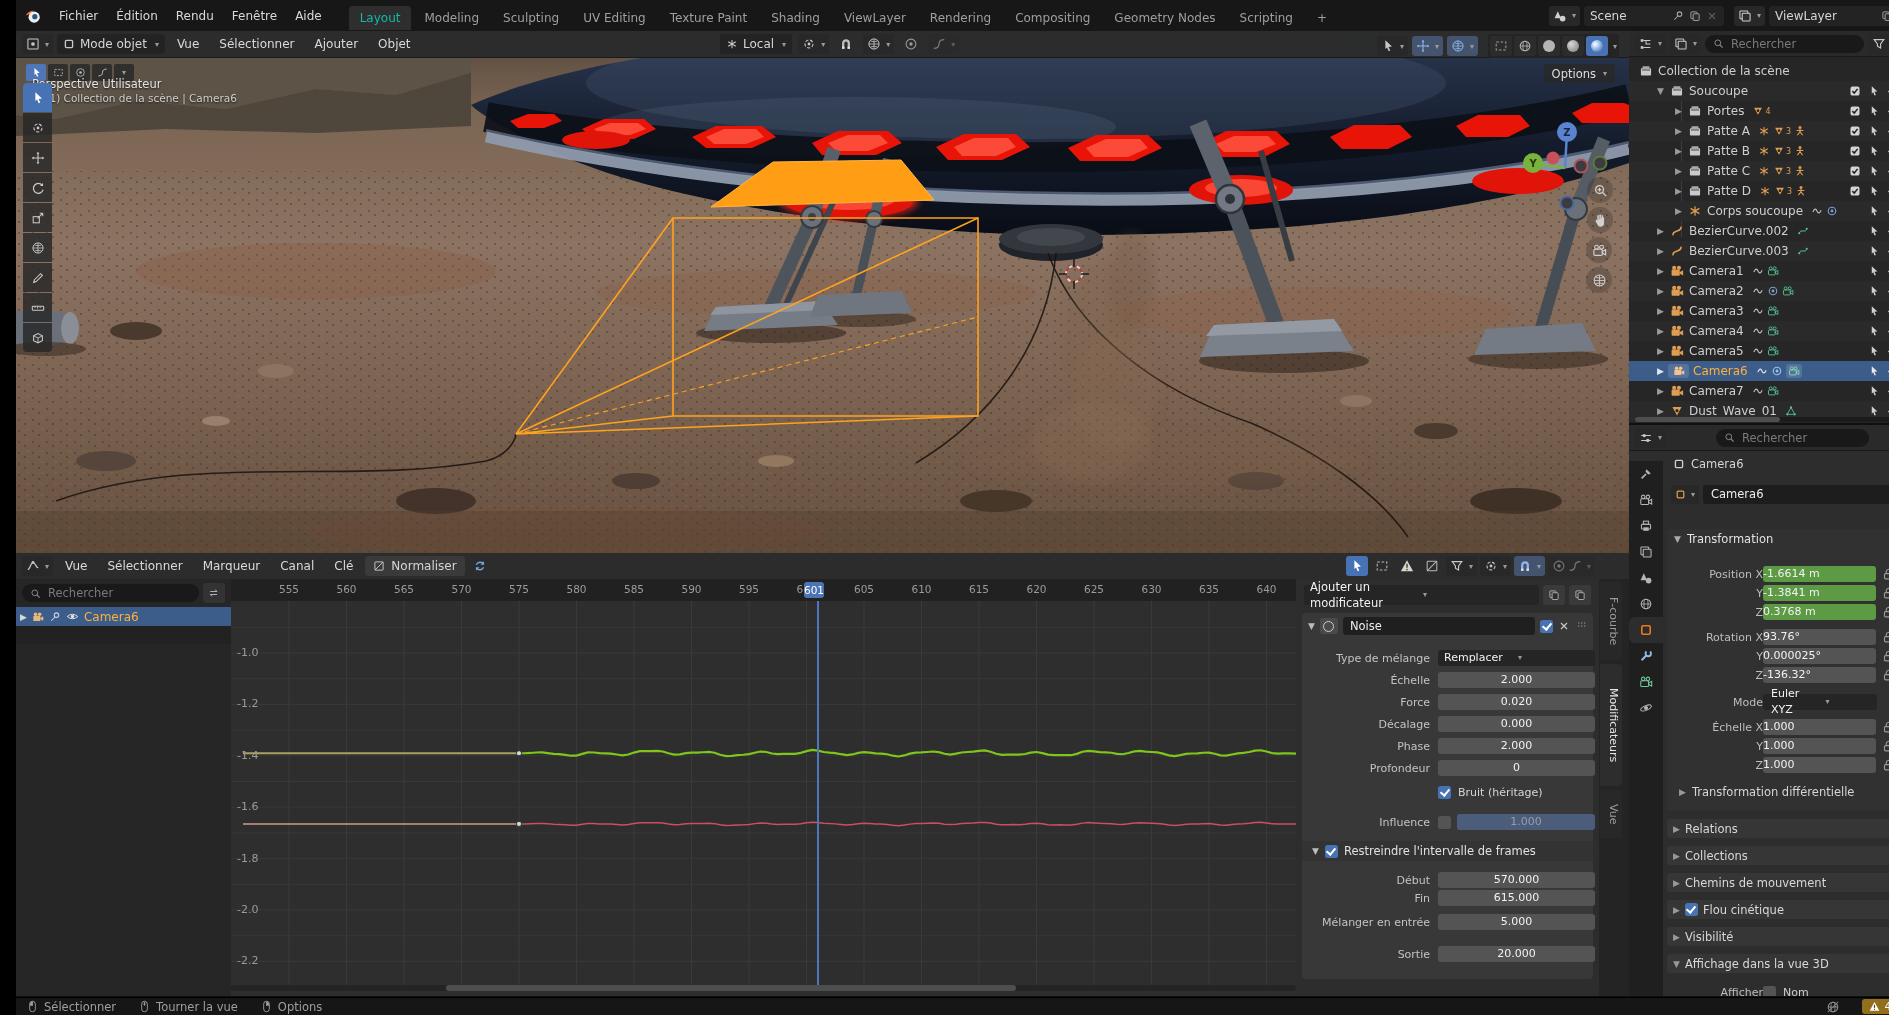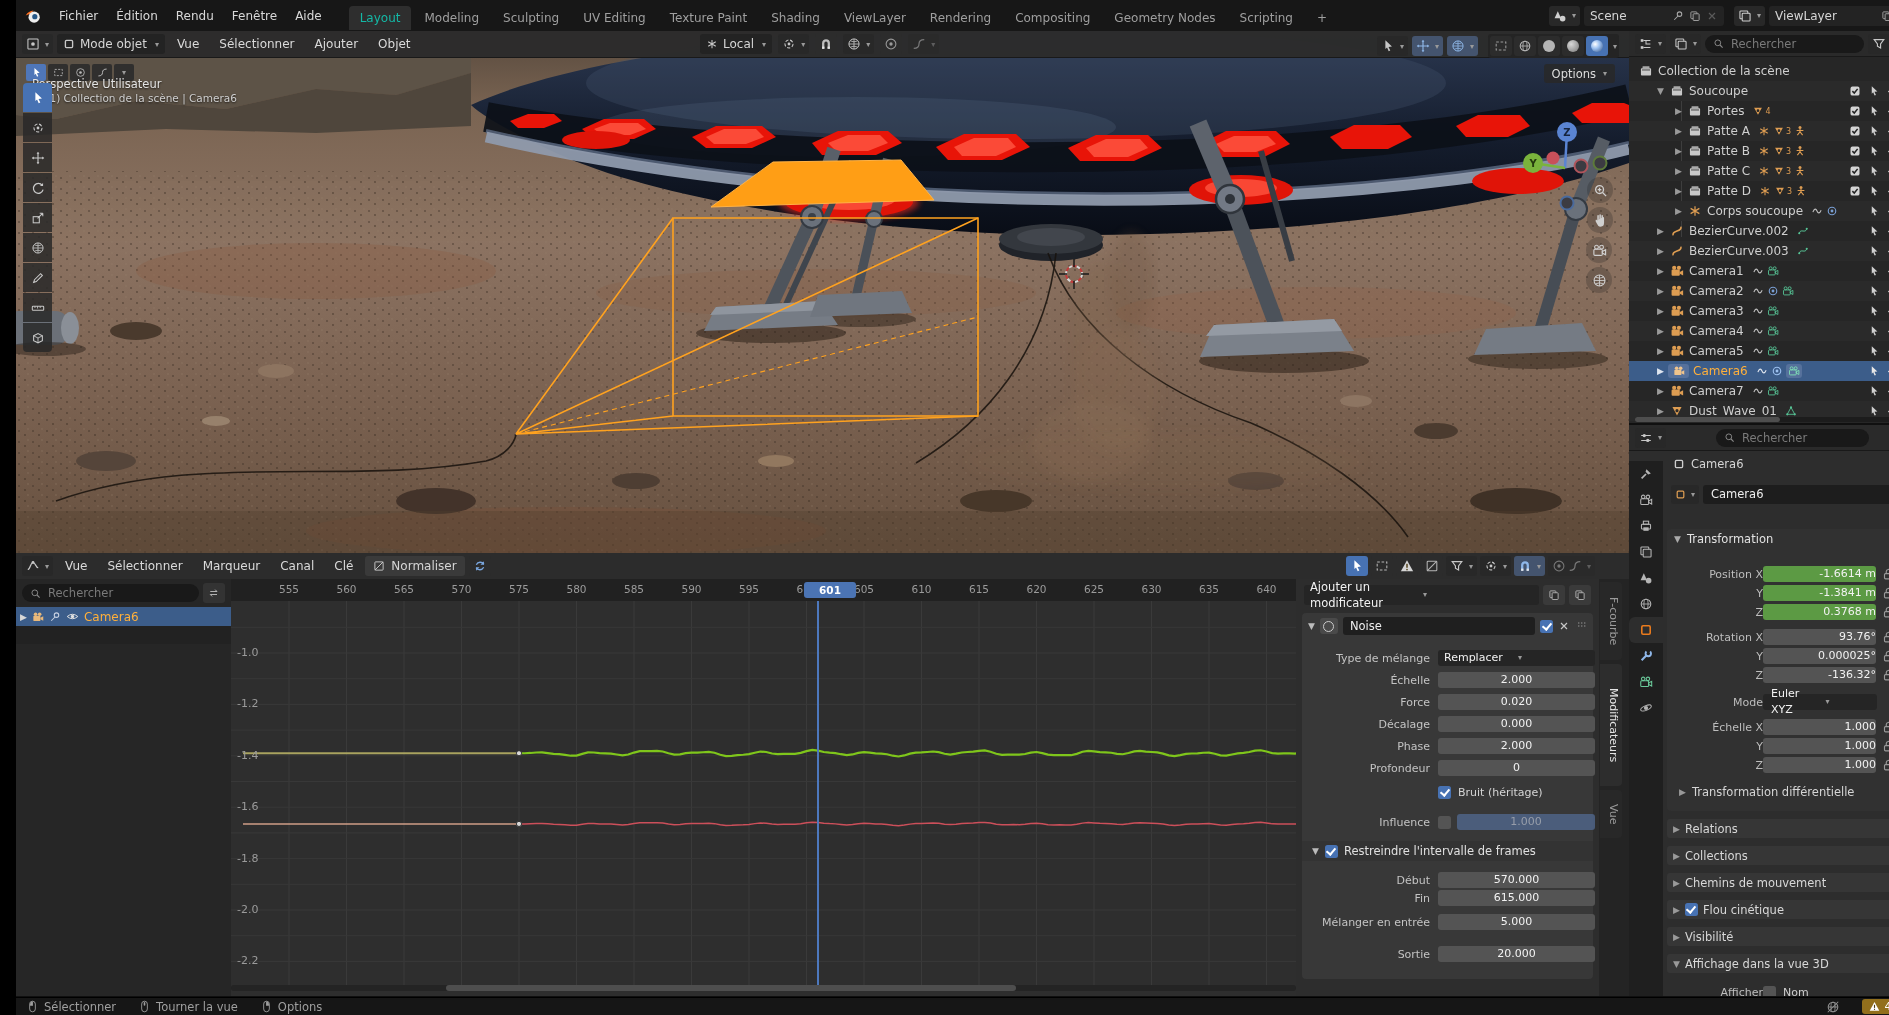--- a/index.html
+++ b/index.html
@@ -35,21 +35,21 @@
   .oright{position:absolute;right:5px;display:flex;gap:7px;align-items:center;}
   .badge8{font-size:8px;color:#de9d52;margin-left:-2px;}
   .chip{background:#56719c;border-radius:3px;padding:1px 2px;display:flex;}
   
   #props{position:absolute;left:1613px;top:425px;width:276px;height:571px;background:#2d2d2d;overflow:hidden;}
   #ptabs{position:absolute;left:0;top:36px;width:34px;bottom:0;background:#1f1f1f;}
   .ptab{width:34px;height:26px;display:flex;align-items:center;justify-content:center;}
   .ptab.active{background:#2d2d2d;border-radius:6px 0 0 6px;}
   .prow{position:absolute;left:42px;width:224px;height:18px;display:flex;align-items:center;}
   .plab{width:92px;text-align:right;color:#bdbdbd;font-size:11px;flex:none;white-space:nowrap;}
-  .pfield{flex:1;height:16px;line-height:16px;background:#545454;border-radius:3px;text-align:right;font-size:11px;color:#f2f2f2;}
+  .pfield{flex:1;height:16px;line-height:16px;background:#545454;border-radius:3px;text-align:left;font-size:11px;color:#f2f2f2;}
   .pfield.green{background:#5c9a44;}
   .pfield.dd{background:#252525;text-align:left;padding-left:8px;display:flex;align-items:center;}
   .pfield.dd span{flex:1;}
   .locki{width:13px;height:13px;margin-left:5px;flex:none;color:#9a9a9a;}
   .sectbar{position:absolute;left:38px;width:230px;height:19px;background:#363636;border-radius:3px;display:flex;align-items:center;gap:5px;padding:0 6px;color:#d8d8d8;font-size:11.5px;box-sizing:border-box;}
   
   #graph{position:absolute;left:0;top:553px;width:1613px;height:443px;background:#2e2e2e;overflow:hidden;}
   #gchan{position:absolute;left:0;top:26px;width:215px;bottom:0;background:#262626;}
   #garea{position:absolute;left:215px;top:26px;width:1065px;bottom:0;overflow:hidden;}
   #gruler{position:absolute;left:0;top:0;width:100%;height:22px;background:#212121;}
@@ -554,21 +554,21 @@
             <use href="#s-objsq"></use>
           </svg>
         <span>Mode objet</span>
           <span class="chev">▾</span>
       </div>
       <span class="menu">Vue</span>
       <span class="menu">Sélectionner</span>
       <span class="menu">Ajouter</span>
       <span class="menu">Objet</span>
 
-      <div class="abs flex" style="left:684px;top:3px;gap:6px">
+      <div class="abs flex" style="left:704px;top:3px;gap:6px">
         <div class="dropbox">
           <svg class="ic" style="width:12px;height:12px;color:#c8c8c8">
               <use href="#s-axes"></use>
             </svg>
           <span>Local</span>
             <span class="chev">▾</span>
         </div>
         <div class="iconbtn">
           <svg class="ic" style="color:#c8c8c8">
               <use href="#s-target"></use>
@@ -1615,21 +1615,21 @@
           <line x1="0" y1="334.70000000000005" x2="1065" y2="334.70000000000005" stroke="#383838" stroke-width="1"></line>
           <line x1="0" y1="360.40000000000003" x2="1065" y2="360.40000000000003" stroke="#383838" stroke-width="1"></line>
           <polyline points="12,152.22999999999996 23.5,152.22999999999996 35,152.22999999999996 46.5,152.22999999999996 58,152.22999999999996 69.5,152.22999999999996 81,152.22999999999996 92.5,152.22999999999996 104,152.22999999999996 115.5,152.22999999999996 127,152.22999999999996 138.5,152.22999999999996 150,152.22999999999996 161.5,152.22999999999996 173,152.22999999999996 184.5,152.22999999999996 196,152.22999999999996 207.5,152.22999999999996 219,152.22999999999996 230.5,152.22999999999996 242,152.22999999999996 253.5,152.22999999999996 265,152.22999999999996 276.5,152.22999999999996 288,152.22999999999996" fill="none" stroke="#a9a35f" stroke-width="2.2"></polyline>
           <polyline points="288,152.22999999999996 293.75,152.23110729398917 299.5,151.97239120985955 305.25,151.50405857266924 311,151.47417055608076 316.75,152.11867048736195 322.5,152.7956636492226 328.25,153.17805882204277 334,153.82261712860753 339.75,154.71889764557613 345.5,154.58884786334878 351.25,152.8307367021436 357,151.41241156979913 362.75,151.50271037217965 368.5,152.2159569300684 374.25,152.41126189706455 380,152.5615635191059 385.75,153.46678911016625 391.5,154.26941336153868 397.25,153.50953589189467 403,151.5594280077594 408.75,150.21884120363228 414.5,150.0875886010556 420.25,150.12170027555004 426,149.90729089467936 431.75,150.47627816264963 437.5,152.1960409888939 443.25,153.56861307717912 449,153.28052589597297 454.75,152.13721865321256 460.5,151.63063565598404 466.25,151.66013618515512 472,151.26556476173062 477.75,150.84486437746216 483.5,151.7282320753626 489.25,153.73607689065085 495,155.05082462367204 500.75,154.80502119977194 506.5,154.07981684688673 512.25,153.77188842808806 518,153.17457989598358 523.75,151.70338400064733 529.5,150.53283296041647 535.25,151.01729535156903 541,152.47740011384857 546.75,153.1826646760494 552.5,152.8975387952903 558.25,152.72676086867077 564,152.7759558846712 569.75,151.9145016082413 575.5,150.08628378320702 581.25,148.9765142744679 587,149.63106227288847 592.75,150.9770674157357 598.5,151.69875527932987 604.25,152.17243742371608 610,153.21101928574615 615.75,154.0672806518669 621.5,153.43646316977396 627.25,151.81623483169523 633,151.03785368794064 638.75,151.61650900640706 644.5,152.33678491372018 650.25,152.59130805331029 656,153.2692850760136 661.75,154.70130727718012 667.5,155.4753391626689 673.25,154.45440346023437 679,152.64021340342725 684.75,151.6634342919288 690.5,151.4559810638699 696.25,150.9817854684477 702,150.4947736719978 707.75,151.17994674417105 713.5,152.78096535641944 719.25,153.51487163670555 725,152.65376284110226 730.75,151.46876822692144 736.5,151.0207981120731 742.25,150.67716742983617 748,149.8071657511559 753.75,149.43319502950402 759.5,150.7072362598791 765.25,152.77521059391813 771,153.8258212372599 776.75,153.66003664517356 782.5,153.50905392383993 788.25,153.63292827702912 794,153.0130025316912 799.75,151.60900904812743 805.5,151.01067102992818 811.25,152.09105794668002 817,153.59861087159507 822.75,154.10864061639256 828.5,154.00407419817387 834.25,154.21969586948592 840,154.20260637708216 845.75,152.84468518886996 851.5,150.76960482831515 857.25,149.81904541026495 863,150.40853965009677 868.75,151.16600295306722 874.5,151.34413506666425 880.25,151.7714280944167 886,152.8260820174833 891.75,153.23740228750245 897.5,152.04738324356737 903.25,150.3970315623984 909,149.9531834354057 914.75,150.56128362104556 920.5,151.00683261051694 926.25,151.33784633064883 932,152.57914379022986 937.75,154.4164671981032 943.5,155.12812944617684 949.25,154.13312425160956 955,152.86444098809676 960.75,152.4858742093407 966.5,152.36433985948366 972.25,151.765635926213 978,151.54740456452998 983.75,152.70469817873354 989.5,154.30554685090306 995.25,154.58123933960798 1001,153.48584258013642 1006.75,152.45760043358922 1012.5,151.94167880283953 1018.25,151.01818406306893 1024,149.62805473636968 1029.75,149.23808945615855 1035.5,150.5505303970238 1041.25,152.17247325598353 1047,152.6299407304948 1052.75,152.36748851928277 1058.5,152.4627671429306 1064.25,152.52475787983195 1070,151.55533247910466" fill="none" stroke="#7fc61b" stroke-width="2.2"></polyline>
           <circle cx="288" cy="152.22999999999996" r="2.6" fill="#d8d8d8" stroke="#303030" stroke-width="1"></circle>
           <polyline points="12,222.905 23.5,222.905 35,222.905 46.5,222.905 58,222.905 69.5,222.905 81,222.905 92.5,222.905 104,222.905 115.5,222.905 127,222.905 138.5,222.905 150,222.905 161.5,222.905 173,222.905 184.5,222.905 196,222.905 207.5,222.905 219,222.905 230.5,222.905 242,222.905 253.5,222.905 265,222.905 276.5,222.905 288,222.905" fill="none" stroke="#cf9e87" stroke-width="1.5"></polyline>
           <polyline points="288,222.905 293.75,222.90559623522498 299.5,222.76628757453977 305.25,222.51410846220656 311,222.49801491481276 316.75,222.8450533393488 322.5,223.20958811881218 328.25,223.41549321186923 334,223.76256306925023 339.75,224.24517565531028 345.5,224.1751488494955 351.25,223.2284736088466 357,222.4647600760457 362.75,222.51338250809673 368.5,222.89743834695992 374.25,223.00260255995784 380,223.08353420259553 385.75,223.5709633670126 391.5,224.00314565621312 397.25,223.59398086486638 403,222.54392277340892 408.75,221.82206834041742 414.5,221.7513938621069 420.25,221.76976168683464 426,221.65431048175046 431.75,221.9606882414267 437.5,222.88671437863522 443.25,223.62579165694265 449,223.47066779013932 454.75,222.85504081326832 460.5,222.5822653532222 466.25,222.5981502535451 472,222.38568871785498 477.75,222.15915774171043 483.5,222.63481727134916 489.25,223.71596447958126 495,224.42390556659265 500.75,224.29154987680027 506.5,223.90105522524675 512.25,223.7352476151244 518,223.4136199439912 523.75,222.6214375388101 529.5,221.99114082483968 535.25,222.25200518930643 541,223.0382154459185 546.75,223.4179732871035 552.5,223.2644439666948 558.25,223.172486621592 564,223.19897624559218 569.75,222.7351162505915 575.5,221.75069126788074 581.25,221.15312307086737 587,221.5055719930938 592.75,222.23034399308844 598.5,222.61894515040842 604.25,222.87400476661637 610,223.43324115386335 615.75,223.8943049663899 621.5,223.5546340144937 627.25,222.68220337091287 633,222.26307506273727 638.75,222.57465869575768 644.5,222.96249956892626 650.25,223.099550490244 656,223.46461504093043 661.75,224.23570391848165 667.5,224.65249031836018 673.25,224.10275570935698 679,223.12588414030702 684.75,222.59992615719244 690.5,222.48822057285304 696.25,222.23288448301034 702,221.97064736184498 707.75,222.3395867083998 713.5,223.20167365345665 719.25,223.5968539582261 725,223.1331799913628 730.75,222.49510596834236 736.5,222.25389129111628 742.25,222.06885938529643 748,221.60039694293013 753.75,221.3990280928099 759.5,222.08505029378105 765.25,223.1985749351867 771,223.76428835852462 776.75,223.67501973201655 782.5,223.59372134360615 788.25,223.6604229184003 794,223.32661674783378 799.75,222.570620256684 805.5,222.2484382468844 811.25,222.83018504821231 817,223.64194431547426 822.75,223.91657571651908 828.5,223.86027072209365 834.25,223.976374698954 840,223.9671726645827 845.75,223.23598433246846 851.5,222.1186333690928 857.25,221.60679368245036 863,221.92421365774445 868.75,222.33207851319005 874.5,222.42799580512693 880.25,222.65807666622442 886,223.2259672401833 891.75,223.44744738557824 897.5,222.80666790038242 903.25,221.91801699513766 909,221.67902184983382 914.75,222.00646041133228 920.5,222.24637140566298 926.25,222.42460956265708 932,223.0930005024315 937.75,224.08232849128635 943.5,224.46553124024905 949.25,223.9297592124052 955,223.24662207051367 960.75,223.0427784204142 966.5,222.9773368474143 972.25,222.65495780642246 978,222.53744861167 983.75,223.1606067116258 989.5,224.0226021504863 995.25,224.17105195209663 1001,223.58122292776577 1006.75,223.027554079625 1012.5,222.74975012460592 1018.25,222.25248372626788 1024,221.5039525503529 1029.75,221.29397124562385 1035.5,222.00067021378206 1041.25,222.87402406091425 1047,223.1203527010357 1052.75,222.97903227961382 1058.5,223.03033615388577 1064.25,223.063715781448 1070,222.54171748874867" fill="none" stroke="#cc4f5a" stroke-width="1.5"></polyline>
           <circle cx="288" cy="222.905" r="2.6" fill="#d8d8d8" stroke="#303030" stroke-width="1"></circle>
           <line x1="587" y1="0" x2="587" y2="384" stroke="#4d78bd" stroke-width="2"></line>
         </svg>
-      <div id="gbadge" class="abs" style="top: 3px; width: 52px; height: 16px; line-height: 16px; background: rgb(75, 116, 180); border-radius: 3px; color: rgb(255, 255, 255); font-size: 10.5px; font-weight: bold; text-align: center; left: 573px;">601</div>
+      <div id="gbadge" class="abs" style="top: 3px; width: 20px; height: 16px; line-height: 16px; background: rgb(75, 116, 180); border-radius: 3px; color: rgb(255, 255, 255); font-size: 10.5px; font-weight: normal; text-align: center; left: 573px;">601</div>
       <div class="abs" style="left:0;right:0;top:406px;height:6px;background:#242424;border-radius:3px">
         <div style="position:absolute;left:215px;width:570px;height:6px;background:#4e4e4e;border-radius:3px"></div>
       </div>
     <span class="gylab" style="top: 67px;">-1.0</span>
         <span class="gylab" style="top: 118.4px;">-1.2</span>
         <span class="gylab" style="top: 169.8px;">-1.4</span>
         <span class="gylab" style="top: 221.2px;">-1.6</span>
         <span class="gylab" style="top: 272.6px;">-1.8</span>
         <span class="gylab" style="top: 324px;">-2.0</span>
         <span class="gylab" style="top: 375.4px;">-2.2</span>

